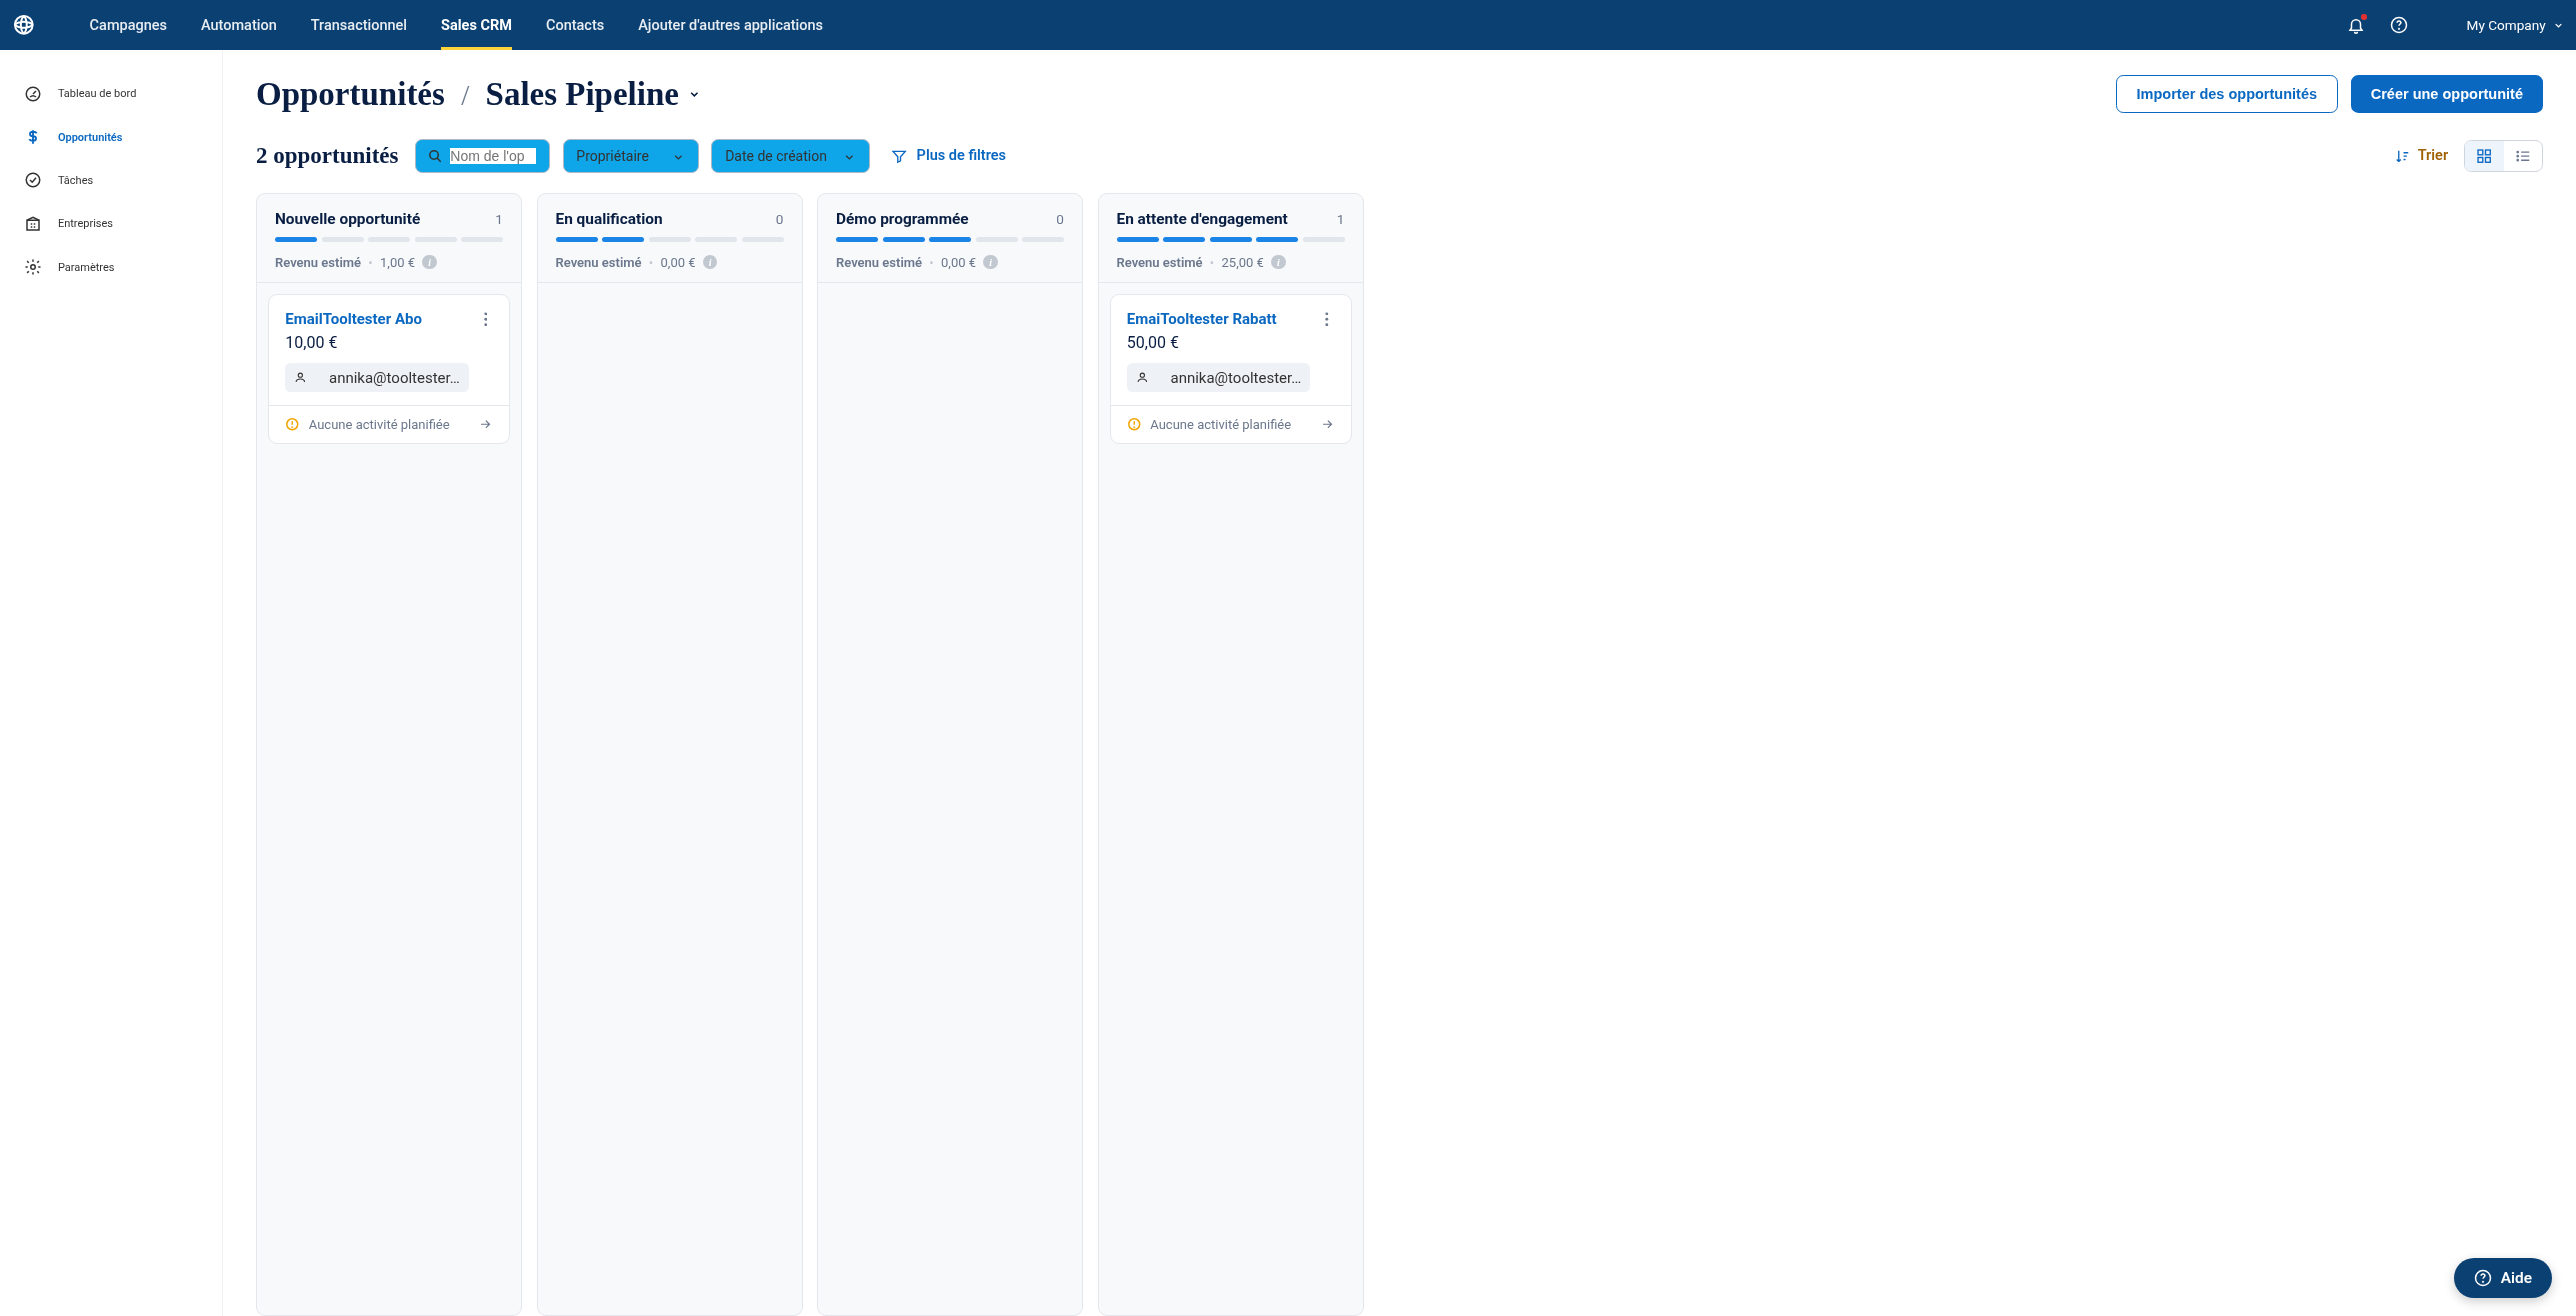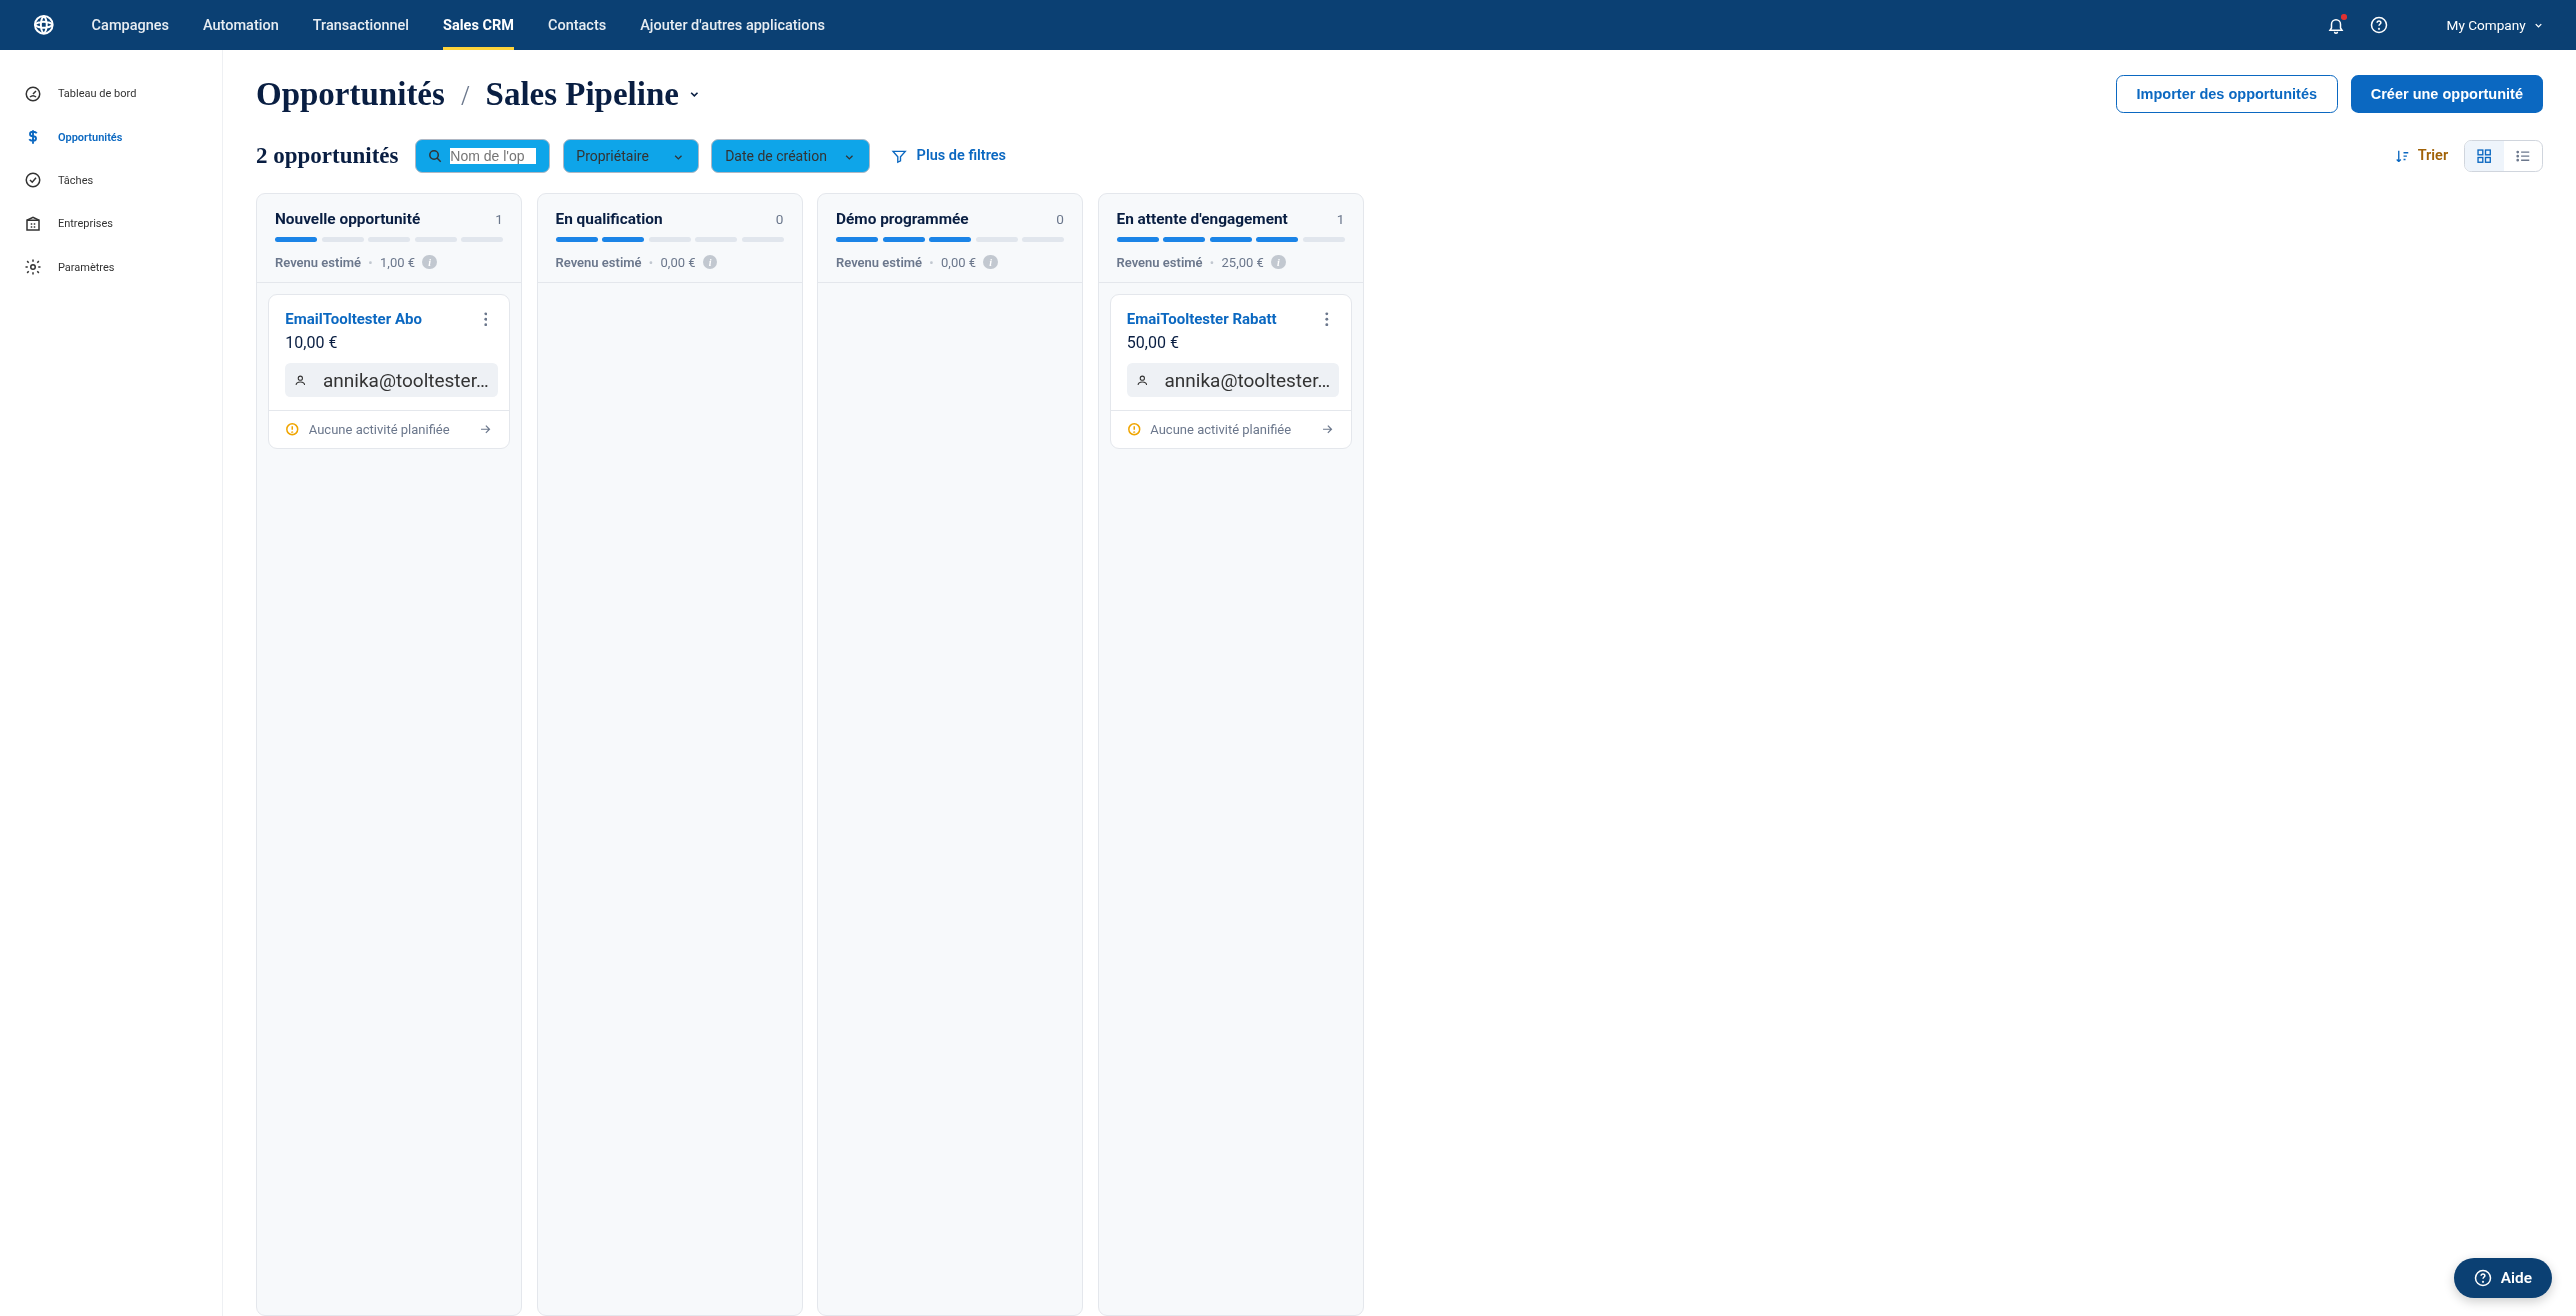--- a/index.html
+++ b/index.html
@@ -1,17 +1,17 @@
 <!DOCTYPE html>
 <html style="font-size:14.5px"><head>
 <meta charset="utf-8">
 <style>
 * { box-sizing: border-box; margin: 0; padding: 0; }
 body { font-family: -apple-system, BlinkMacSystemFont, "Segoe UI", Roboto, sans-serif; background: #fff; color: #1f2d3d; overflow: hidden; }
-.topbar { background: #0b4073; height: 50px; display: flex; align-items: center; padding: 0 32px; color: #fff; }
+.topbar { background: #0b4073; height: 50px; display: flex; align-items: center; padding: 0 12px; color: #fff; gap: 18px; }
 .logo { width: 23.6px; height: 23.6px; margin-right: 36px; }
 .topnav { display: flex; gap: 34px; flex: 1; }
 .topnav-item { color: #e8edf2; font-size: 14.5px; font-weight: 500; cursor: pointer; height: 50px; display: flex; align-items: center; position: relative; }
 .topnav-item.active { color: #fff; font-weight: 700; }
 .topnav-item.active::after { content: ""; position: absolute; bottom: 0; left: 0; right: 0; height: 2.7px; background: #ffd43b; }
 .topbar-right { display: flex; align-items: center; gap: 25.4px; }
 .bell { position: relative; }
 .bell-dot { position: absolute; top: -1.8px; right: -1.8px; width: 5.4px; height: 5.4px; background: #e03131; border-radius: 50%; }
 .company { display: flex; align-items: center; gap: 7.3px; font-size: 13.6px; cursor: pointer; margin-left: 33px; }
 .shell { display: flex; height: calc(100vh - 50px); }
@@ -51,21 +51,21 @@
 .rev-row { display: flex; align-items: center; gap: 7.3px; font-size: 13px; color: #6b778c; }
 .rev-label { font-weight: 600; }
 .dot { color: #c2c8d0; }
 .info-ic { width: 14.5px; height: 14.5px; border-radius: 50%; background: #c2c8d0; color: #fff; display: inline-flex; align-items: center; justify-content: center; font-size: 10px; font-weight: 700; font-style: italic; font-family: Georgia, serif; }
 .col-body { padding: 11px; flex: 1; }
 .card { background: #fff; border: 0.9px solid #e4e7ec; border-radius: 9px; overflow: hidden; }
 .card-main { padding: 14.5px 16.3px 12.7px 16.3px; }
 .card-top { display: flex; justify-content: space-between; align-items: flex-start; }
 .card-title { color: #0b68c1; font-weight: 700; font-size: 15px; margin-bottom: 5.4px; cursor: pointer; }
 .card-price { font-size: 16px; color: #091e42; margin-bottom: 11px; }
-.chip { display: inline-flex; align-items: center; gap: 16px; background: #eef1f5; border-radius: 5.4px; padding: 5.4px 9px; font-size: 19px; color: #333; }
+.chip { display: inline-flex; align-items: center; gap: 22px; background: #eef1f5; border-radius: 5.4px; padding: 5.4px 9px; font-size: 15px; color: #333; }
 .card-foot { border-top: 0.9px solid #e4e7ec; padding: 11px 16.3px; display: flex; align-items: center; gap: 9px; font-size: 13px; color: #6b778c; cursor: pointer; }
 .warn-ic { width: 14.5px; height: 14.5px; }
 .arrow-ic { margin-left: auto; }
 .kebab { cursor: pointer; padding: 1.8px 5.4px; color: #6b778c; }
 .help-fab { position: fixed; bottom: 18px; right: 24px; background: #0b4073; color: #fff; border-radius: 25.4px; padding: 11px 20px; display: flex; align-items: center; gap: 9px; font-weight: 600; font-size: 15.4px; cursor: pointer; box-shadow: 0 3.6px 11px rgba(0,0,0,0.2); }
 svg { display: block; }
 </style>
 </head>
 <body>
 

